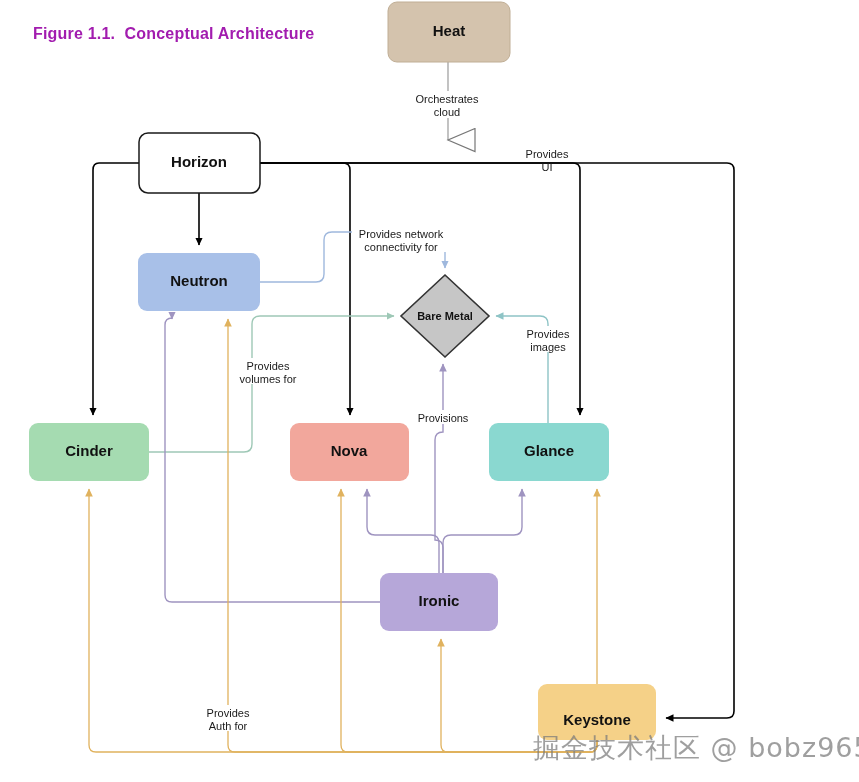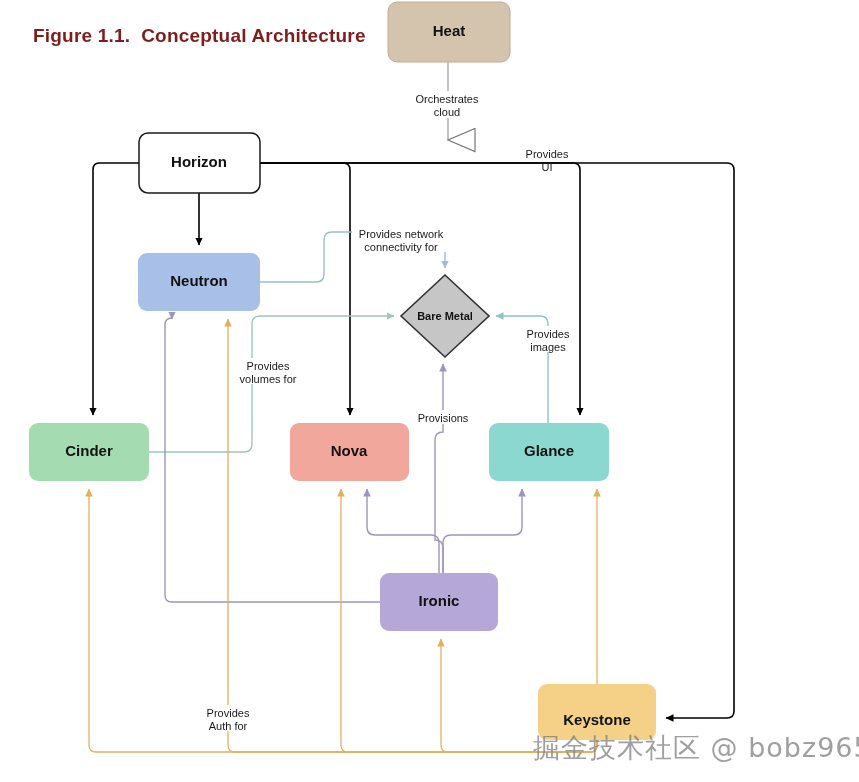--- a/index.html
+++ b/index.html
@@ -23,23 +23,23 @@
     position: absolute;
     top: 0;
     left: 0;
     width: 859px;
     height: 782px;
   }
   .fig-title {
     position: absolute;
     left: 33px;
     top: 25px;
-    font-size: 19px;
+    font-size: 16px;
     font-weight: bold;
-    color: #7f1d1d;
+    color: #a21caf;
     letter-spacing: 0.2px;
     white-space: pre;
   }
   .node-label {
     font-family: "Liberation Sans", sans-serif;
     font-weight: bold;
     font-size: 15px;
     fill: #111111;
     text-anchor: middle;
     dominant-baseline: middle;

